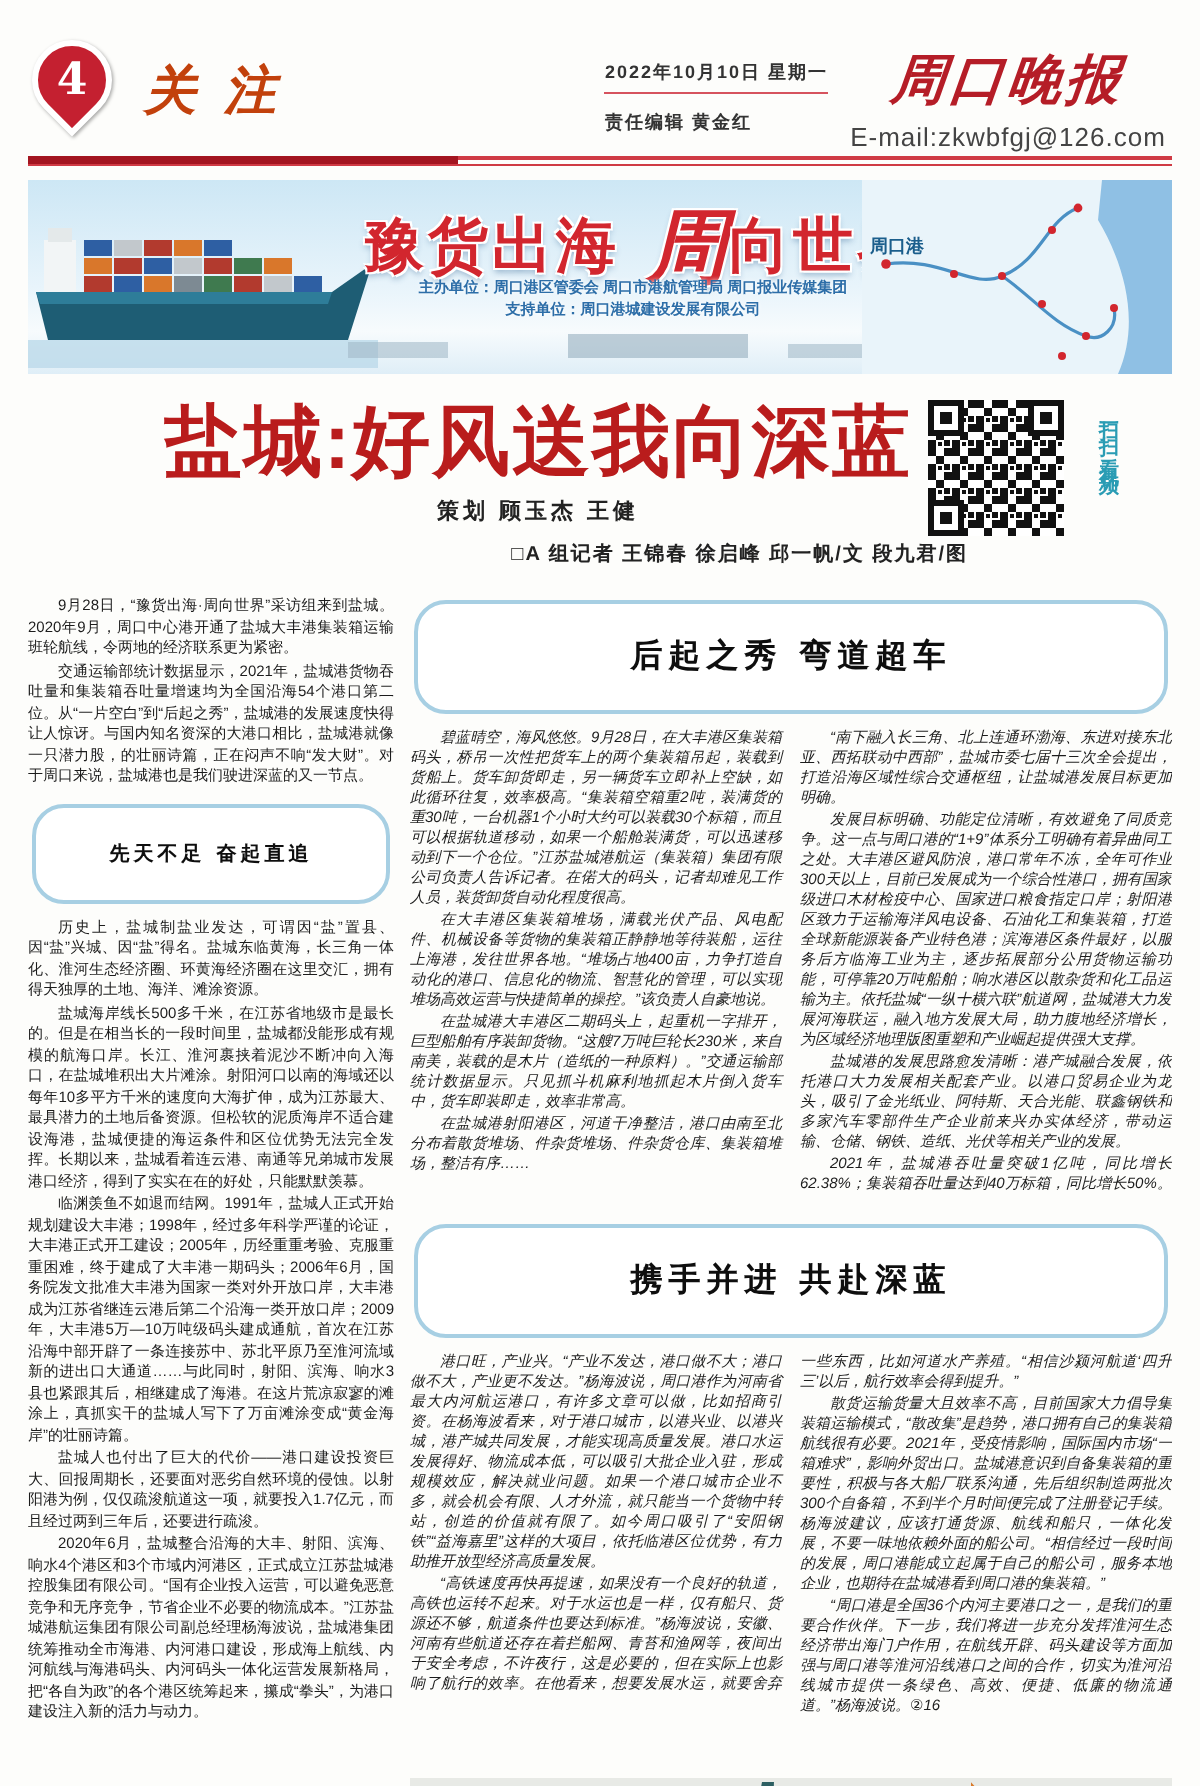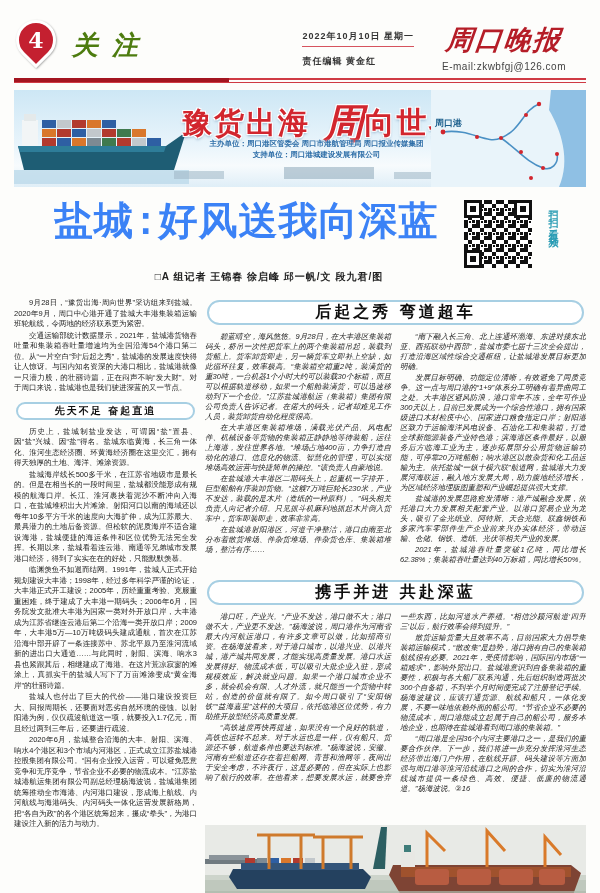--- a/index.html
+++ b/index.html
@@ -12,32 +12,32 @@
 
   
   .hdr { position:relative; height:56px; }
   .pin {
     position:absolute; left:2px; top:0; width:40px; height:40px;
     background:#c42030; border:3px solid #fff; border-radius:50% 50% 50% 0;
     transform:rotate(-45deg); box-shadow:0 1px 2px rgba(0,0,0,.35);
   }
   .pin span { display:block; transform:rotate(45deg); color:#fff; font-size:22px;
     font-weight:bold; text-align:center; line-height:34px; font-family:"DejaVu Serif",serif;}
-  .section-script { position:absolute; left:58px; top:8px; color:#4d7c0f;
+  .section-script { position:absolute; left:58px; top:8px; color:#c2410c;
     font-size:26px; font-weight:bold; letter-spacing:14px; font-style:italic;
     font-family:Liberation Sans, sans-serif; }
   .hdr-mid { position:absolute; right:172px; top:10px; text-align:left; }
   .hdr-date { font-size:9px; color:#333; font-weight:bold; letter-spacing:1px; }
   .hdr-editor { font-size:9px; color:#333; font-weight:bold; margin-top:8px; letter-spacing:1px;}
   .hdr-mid .mini-rule { height:1px; background:#d6535e; margin-top:3px; }
   .masthead { position:absolute; right:2px; top:2px; width:160px; text-align:center; }
   .masthead-name { color:#b51d27; font-size:27px; font-weight:bold; font-style:italic;
     font-family:"DejaVu Serif","Liberation Serif",serif; letter-spacing:2px;
     transform:skewX(-6deg); display:inline-block; }
-  .masthead-email { font-size:10px; color:#444; margin-top:3px; letter-spacing:.5px;}
+  .masthead-email { font-size:13px; color:#444; margin-top:3px; letter-spacing:.5px;}
   .rule-wrap { position:relative; height:8px; margin-top:2px; }
   .rule-a { position:absolute; left:0; right:0; top:0; height:2px; background:#cf3a44; }
   .rule-b { position:absolute; left:0; right:0; top:4px; height:1px; background:#cf3a44; }
   .rule-c { position:absolute; left:0; top:0; width:215px; height:4px; background:#a31520; }
 
   
   .banner { position:relative; height:97px; margin-top:4px; overflow:hidden;
     background:linear-gradient(180deg,#cde7f5 0%,#e8f4fb 55%,#f7fbfd 78%,#dfeef7 100%); }
   .banner-ship { position:absolute; left:0; top:4px; }
   .banner-title { position:absolute; left:168px; top:6px; white-space:nowrap;
@@ -52,41 +52,41 @@
   .banner-port-sil { position:absolute; left:150px; bottom:6px; width:290px; height:18px;
     background:
       linear-gradient(#9fb7c6,#9fb7c6) 10px 8px/50px 8px no-repeat,
       linear-gradient(#8fa9ba,#8fa9ba) 120px 4px/90px 12px no-repeat,
       linear-gradient(#9fb7c6,#9fb7c6) 230px 9px/40px 7px no-repeat;
     opacity:.55; }
   .banner-map { position:absolute; right:0; top:0; }
 
   
   .head-block { position:relative; height:102px; margin-top:5px; }
-  .main-title { position:absolute; left:40px; top:2px; width:430px; text-align:left;
-    font-size:39px; font-weight:900; color:#3b82f6; letter-spacing:1px;
-    font-family:Liberation Mono, monospace; }
+  .main-title { position:absolute; left:40px; top:2px; width:430px; text-align:center;
+    font-size:39px; font-weight:900; color:#b91c1c; letter-spacing:1px;
+    font-family:Liberation Sans, sans-serif; }
   .byline1 { position:absolute; left:40px; top:56px; width:430px; text-align:center;
     font-size:11px; font-weight:bold; color:#222; letter-spacing:2px; }
-  .byline2 { position:absolute; left:40px; top:78px; width:430px; text-align:center;
+  .byline2 { position:absolute; left:40px; top:78px; width:430px; text-align:right;
     font-size:10px; font-weight:bold; color:#222; letter-spacing:1px; }
   .qr-wrap { position:absolute; right:26px; top:8px; width:96px; height:80px; }
   .qr-box { position:absolute; left:0; top:0; }
   .qr-cap { position:absolute; right:0; top:2px; writing-mode:vertical-rl;
     font-size:10px; font-weight:bold; color:#2a9cb4; letter-spacing:4px; height:78px; }
 
   
   .bodygrid { display:flex; gap:8px; margin-top:4px; }
   .col-left { width:183px; flex:none; }
   .col-main { width:381px; flex:none; }
   p.art { font-size:7.5px; line-height:10.5px; color:#1c1c1c; text-align:justify;
     text-indent:2em; margin-bottom:1px; }
   .col-main p.art { font-size:7.5px; line-height:10px; }
   .pill { border:2px solid #a7cfe3; border-radius:16px; background:#fff;
-    text-align:center; font-weight:bold; color:#0e0e0e; padding:0 0;
+    text-align:center; font-weight:bold; color:#0e0e0e; padding:16px 0;
     font-family:"DejaVu Sans",sans-serif; }
   .pill-left { font-size:10px; letter-spacing:2px; margin:8px 2px 7px 2px; }
   .pill-wide { font-size:16px; letter-spacing:3px; margin:2px 2px 7px 2px; }
   .twocol { column-count:2; column-gap:9px; overflow:hidden;font-style:italic; }
   .twocol-1 { height:243px; margin-bottom:5px; }
   .twocol-2 { height:208px; margin-bottom:5px; }
 
   
   .photo { position:relative; width:381px; height:86px; overflow:hidden; }
 </style>
@@ -166,20 +166,21 @@
           <circle cx="112" cy="78" r="2"></circle>
           <circle cx="126" cy="64" r="2"></circle>
           <circle cx="100" cy="88" r="2"></circle>
       </g>
       <text x="4" y="36" font-size="9" font-weight="bold" fill="#1b5e8c">周口港</text>
     </svg>
   </div>
 
   <div class="head-block">
     <div class="main-title">盐城:好风送我向深蓝</div>
+    <div class="byline1">策划 顾玉杰 王健</div>
     <div class="byline2">□A 组记者 王锦春 徐启峰 邱一帆/文 段九君/图</div>
     <div class="qr-wrap">
       <svg class="qr-box" width="68" height="68" viewBox="0 0 68 68">
         <defs>
           <pattern id="qrp" width="12" height="12" patternUnits="userSpaceOnUse">
             <rect width="12" height="12" fill="#fff"></rect>
             <rect x="0" y="0" width="4" height="4" fill="#111"></rect>
               <rect x="8" y="0" width="4" height="4" fill="#111"></rect>
             <rect x="4" y="4" width="4" height="4" fill="#111"></rect>
               <rect x="0" y="8" width="4" height="4" fill="#111"></rect>
@@ -219,32 +220,32 @@
       <p class="art">临渊羡鱼不如退而结网。1991年，盐城人正式开始规划建设大丰港；1998年，经过多年科学严谨的论证，大丰港正式开工建设；2005年，历经重重考验、克服重重困难，终于建成了大丰港一期码头；2006年6月，国务院发文批准大丰港为国家一类对外开放口岸，大丰港成为江苏省继连云港后第二个沿海一类开放口岸；2009年，大丰港5万—10万吨级码头建成通航，首次在江苏沿海中部开辟了一条连接苏中、苏北平原乃至淮河流域新的进出口大通道……与此同时，射阳、滨海、响水3县也紧跟其后，相继建成了海港。在这片荒凉寂寥的滩涂上，真抓实干的盐城人写下了万亩滩涂变成“黄金海岸”的壮丽诗篇。</p>
       <p class="art">盐城人也付出了巨大的代价——港口建设投资巨大、回报周期长，还要面对恶劣自然环境的侵蚀。以射阳港为例，仅仅疏浚航道这一项，就要投入1.7亿元，而且经过两到三年后，还要进行疏浚。</p>
       <p class="art">2020年6月，盐城整合沿海的大丰、射阳、滨海、响水4个港区和3个市域内河港区，正式成立江苏盐城港控股集团有限公司。“国有企业投入运营，可以避免恶意竞争和无序竞争，节省企业不必要的物流成本。”江苏盐城港航运集团有限公司副总经理杨海波说，盐城港集团统筹推动全市海港、内河港口建设，形成海上航线、内河航线与海港码头、内河码头一体化运营发展新格局，把“各自为政”的各个港区统筹起来，攥成“拳头”，为港口建设注入新的活力与动力。</p>
     </div>
 
     <div class="col-main">
       <div class="pill pill-wide">后起之秀 弯道超车</div>
       <div class="twocol twocol-1">
         <p class="art">碧蓝晴空，海风悠悠。9月28日，在大丰港区集装箱码头，桥吊一次性把货车上的两个集装箱吊起，装载到货船上。货车卸货即走，另一辆货车立即补上空缺，如此循环往复，效率极高。“集装箱空箱重2吨，装满货的重30吨，一台机器1个小时大约可以装载30个标箱，而且可以根据轨道移动，如果一个船舱装满货，可以迅速移动到下一个仓位。”江苏盐城港航运（集装箱）集团有限公司负责人告诉记者。在偌大的码头，记者却难见工作人员，装货卸货自动化程度很高。</p>
         <p class="art">在大丰港区集装箱堆场，满载光伏产品、风电配件、机械设备等货物的集装箱正静静地等待装船，运往上海港，发往世界各地。“堆场占地400亩，力争打造自动化的港口、信息化的物流、智慧化的管理，可以实现堆场高效运营与快捷简单的操控。”该负责人自豪地说。</p>
-        <p class="art">在盐城港大丰港区二期码头上，起重机一字排开，巨型船舶有序装卸货物。“这艘7万吨巨轮长230米，产业不发达，装载的是木片（造纸的一种原料）。”码头相关负责人向记者介绍。只见抓斗机麻利地抓起木片倒入货车中，货车即装即走，效率非常高。</p>
+        <p class="art">在盐城港大丰港区二期码头上，起重机一字排开，巨型船舶有序装卸货物。“这艘7万吨巨轮长230米，来自南美，装载的是木片（造纸的一种原料）。”交通运输部统计数据显示。只见抓斗机麻利地抓起木片倒入货车中，货车即装即走，效率非常高。</p>
         <p class="art">在盐城港射阳港区，河道干净整洁，港口由南至北分布着散货堆场、件杂货堆场、件杂货仓库、集装箱堆场，整洁有序……</p>
         <p class="art">“南下融入长三角、北上连通环渤海、东进对接东北亚、西拓联动中西部”，盐城市委七届十三次全会提出，打造沿海区域性综合交通枢纽，让盐城港发展目标更加明确。</p>
         <p class="art">发展目标明确、功能定位清晰，有效避免了同质竞争。这一点与周口港的“1+9”体系分工明确有着异曲同工之处。大丰港区避风防浪，港口常年不冻，全年可作业300天以上，目前已发展成为一个综合性港口，拥有国家级进口木材检疫中心、国家进口粮食指定口岸；射阳港区致力于运输海洋风电设备、石油化工和集装箱，打造全球新能源装备产业特色港；滨海港区条件最好，以服务后方临海工业为主，逐步拓展部分公用货物运输功能，可停靠20万吨船舶；响水港区以散杂货和化工品运输为主。依托盐城“一纵十横六联”航道网，盐城港大力发展河海联运，融入地方发展大局，助力腹地经济增长，为区域经济地理版图重塑和产业崛起提供强大支撑。</p>
         <p class="art">盐城港的发展思路愈发清晰：港产城融合发展，依托港口大力发展相关配套产业。以港口贸易企业为龙头，吸引了金光纸业、阿特斯、天合光能、联鑫钢铁和多家汽车零部件生产企业前来兴办实体经济，带动运输、仓储、钢铁、造纸、光伏等相关产业的发展。</p>
         <p class="art">2021年，盐城港吞吐量突破1亿吨，同比增长62.38%；集装箱吞吐量达到40万标箱，同比增长50%。盐城港这个“后起之秀”不断发力、势头强劲，真正实现了“弯道超车”。</p>
       </div>
       <div class="pill pill-wide">携手并进 共赴深蓝</div>
       <div class="twocol twocol-2">
         <p class="art">港口旺，产业兴。“产业不发达，港口做不大；港口做不大，产业更不发达。”杨海波说，周口港作为河南省最大内河航运港口，有许多文章可以做，比如招商引资。在杨海波看来，对于港口城市，以港兴业、以港兴城，港产城共同发展，才能实现高质量发展。港口水运发展得好、物流成本低，可以吸引大批企业入驻，形成规模效应，解决就业问题。如果一个港口城市企业不多，就会机会有限、人才外流，就只能当一个货物中转站，创造的价值就有限了。如今周口吸引了“安阳钢铁”“益海嘉里”这样的大项目，依托临港区位优势，有力助推开放型经济高质量发展。</p>
         <p class="art">“高铁速度再快再提速，如果没有一个良好的轨道，高铁也运转不起来。对于水运也是一样，仅有船只、货源还不够，航道条件也要达到标准。”杨海波说，安徽、河南有些航道还存在着拦船网、青苔和渔网等，夜间出于安全考虑，不许夜行，这是必要的，但在实际上也影响了航行的效率。在他看来，想要发展水运，就要舍弃一些东西，比如河道水产养殖。“相信沙颍河航道‘四升三’以后，航行效率会得到提升。”</p>
-        <p class="art">散货运输货量大且效率不高，目前国家大力倡导集装箱运输模式，“散改集”是趋势，港口拥有自己的集装箱航线很有必要。2021年，受疫情影响，国际国内市场“一箱难求”，影响外贸出口。盐城港意识到自备集装箱的重要性，积极与各大船厂联系沟通，先后组织制造两批次300个自备箱，不到半个月时间便完成了注册登记手续。杨海波建议，应该打通货源、航线和船只，一体化发展，不要一味地依赖外面的船公司。“节省企业不必要的物流成本，周口港能成立起属于自己的船公司，服务本地企业，也期待在盐城港看到周口港的集装箱。”</p>
+        <p class="art">散货运输货量大且效率不高，目前国家大力倡导集装箱运输模式，“散改集”是趋势，港口拥有自己的集装箱航线很有必要。2021年，受疫情影响，国际国内市场“一箱难求”，影响外贸出口。盐城港意识到自备集装箱的重要性，积极与各大船厂联系沟通，先后组织制造两批次300个自备箱，不到半个月时间便完成了注册登记手续。杨海波建议，应该打通货源、航线和船只，一体化发展，不要一味地依赖外面的船公司。“相信经过一段时间的发展，周口港能成立起属于自己的船公司，服务本地企业，也期待在盐城港看到周口港的集装箱。”</p>
         <p class="art">“周口港是全国36个内河主要港口之一，是我们的重要合作伙伴。下一步，我们将进一步充分发挥淮河生态经济带出海门户作用，在航线开辟、码头建设等方面加强与周口港等淮河沿线港口之间的合作，切实为淮河沿线城市提供一条绿色、高效、便捷、低廉的物流通道。”杨海波说。②16</p>
       </div>
 
       <div class="photo">
         <svg width="381" height="86" viewBox="0 0 381 86">
           <rect width="381" height="86" fill="#e8eae6"></rect>
           <rect y="52" width="381" height="34" fill="#bfc8bd"></rect>
           <rect y="50" width="381" height="5" fill="#cdd4cb"></rect>
 
           <rect x="0" y="34" width="60" height="5" fill="#6f7a80"></rect>

